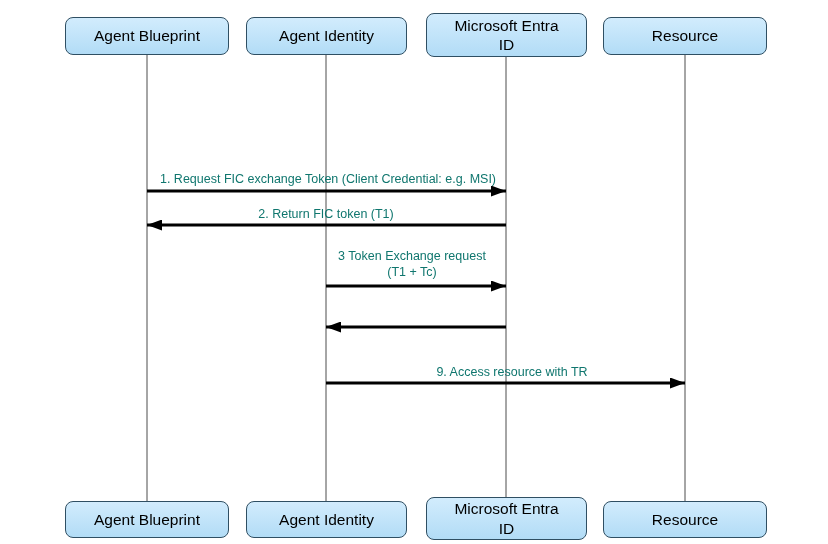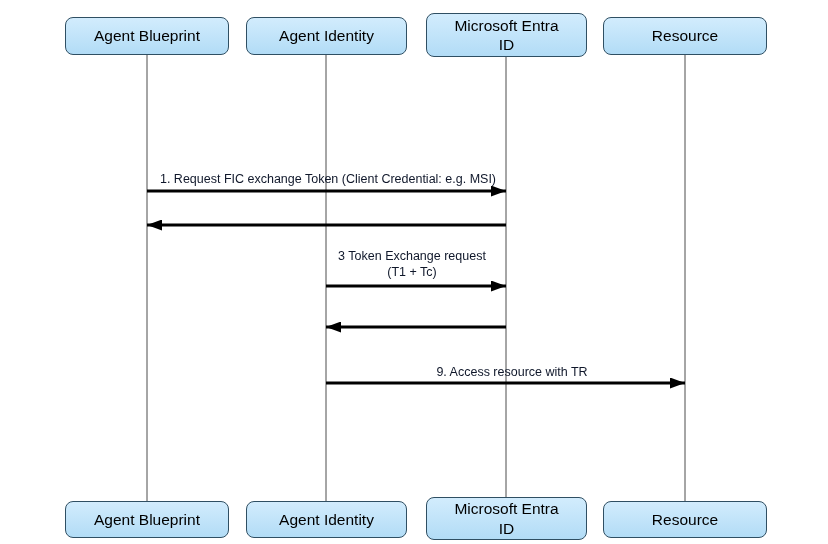--- a/index.html
+++ b/index.html
@@ -20,21 +20,21 @@
   #box-top-2 { left:246px; top:17px; width:161px; height:38px; }
   #box-top-3 { left:426px; top:13px; width:161px; height:44px; }
   #box-top-4 { left:603px; top:17px; width:164px; height:38px; }
   #box-bot-1 { left:65px;  top:501px; width:164px; height:37px; }
   #box-bot-2 { left:246px; top:501px; width:161px; height:37px; }
   #box-bot-3 { left:426px; top:497px; width:161px; height:43px; }
   #box-bot-4 { left:603px; top:501px; width:164px; height:37px; }
   .msg-label {
     position:absolute; z-index:1; transform:translateX(-50%);
     font-size:12.5px; line-height:16px; text-align:center;
-    white-space:pre-line; color:#0f172a;
+    white-space:pre-line; color:#0f766e;
   }
   #msg1 { left:328px; top:171px; }
   #msg2 { left:326px; top:206px; }
   #msg3 { left:412px; top:248px; }
   #msg4 { left:420px; top:294px; }
   #msg5 { left:512px; top:364px; }
 </style>
 </head>
 <body>
 
@@ -64,17 +64,18 @@
 ID</div>
   <div class="pbox" id="box-top-4">Resource</div>
 
   <div class="pbox" id="box-bot-1">Agent Blueprint</div>
   <div class="pbox" id="box-bot-2">Agent Identity</div>
   <div class="pbox" id="box-bot-3">Microsoft Entra
 ID</div>
   <div class="pbox" id="box-bot-4">Resource</div>
 
   <div class="msg-label" id="msg1">1. Request FIC exchange Token (Client Credential: e.g. MSI)</div>
+  <div class="msg-label" id="msg2">2. Return FIC token (T1)</div>
   <div class="msg-label" id="msg3">3 Token Exchange request
 (T1 + Tc)</div>
   <div class="msg-label" id="msg5">9. Access resource with TR</div>
 
 </div>
 
 </body></html>

